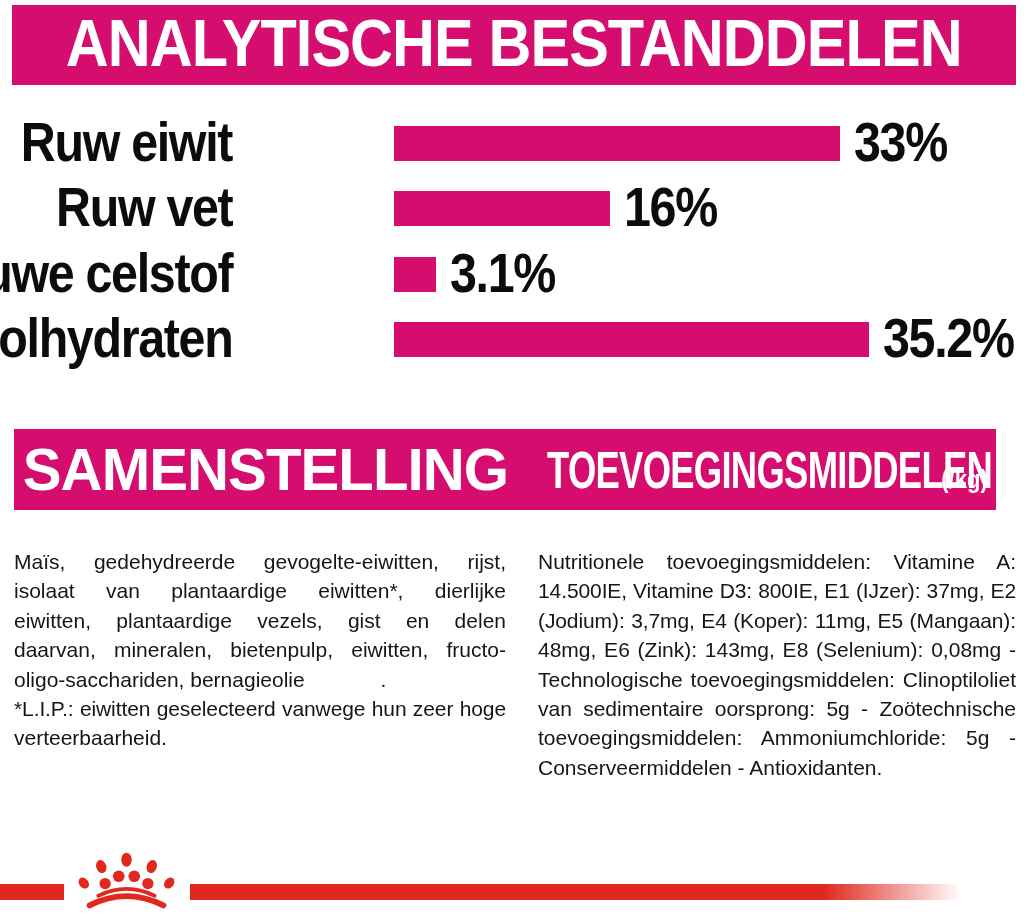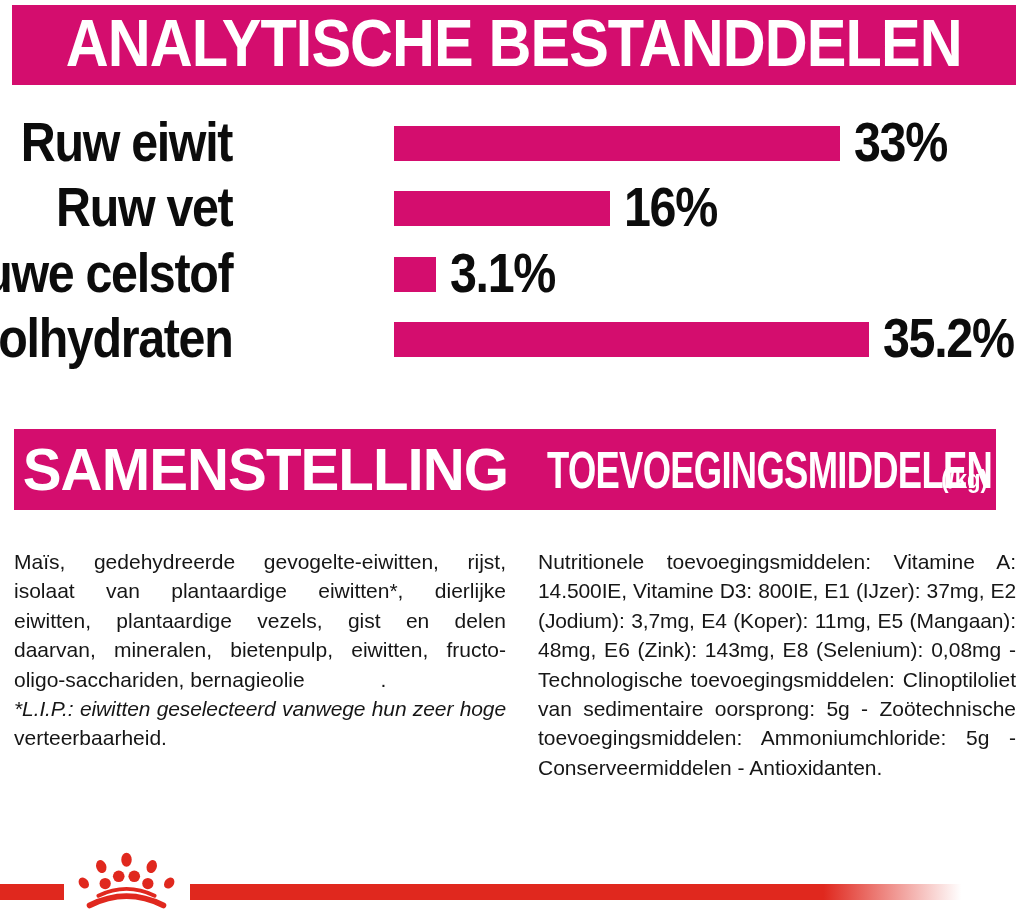--- a/index.html
+++ b/index.html
@@ -74,21 +74,21 @@
     <span class="bt">TOEVOEGINGSMIDDELEN</span>
     <span class="unit">(/kg)</span>
   </div>
 
   <div class="col col-left" id="col-left">
       <div class="line">Maïs, gedehydreerde gevogelte-eiwitten, rijst,</div>
       <div class="line">isolaat van plantaardige eiwitten*, dierlijke</div>
       <div class="line">eiwitten, plantaardige vezels, gist en delen</div>
       <div class="line">daarvan, mineralen, bietenpulp, eiwitten, fructo-</div>
       <div class="line natural">oligo-sacchariden, bernagieolie&nbsp;&nbsp;&nbsp;&nbsp;&nbsp;&nbsp;&nbsp;&nbsp;&nbsp;&nbsp;&nbsp;&nbsp;&nbsp;.</div>
-      <div class="line" style="letter-spacing: -0.1px; font-style: italic;">*L.I.P.: eiwitten geselecteerd vanwege hun zeer hoge</div>
+      <div class="line" style="letter-spacing: -0.1px;">*L.I.P.: eiwitten geselecteerd vanwege hun zeer hoge</div>
       <div class="line natural">verteerbaarheid.</div>
     </div>
   <div class="col col-right" id="col-right">
       <div class="line">Nutritionele toevoegingsmiddelen: Vitamine A:</div>
       <div class="line" style="letter-spacing: -0.1px;">14.500IE, Vitamine D3: 800IE, E1 (IJzer): 37mg, E2</div>
       <div class="line" style="letter-spacing: -0.1px;">(Jodium): 3,7mg, E4 (Koper): 11mg, E5 (Mangaan):</div>
       <div class="line">48mg, E6 (Zink): 143mg, E8 (Selenium): 0,08mg -</div>
       <div class="line">Technologische toevoegingsmiddelen: Clinoptiloliet</div>
       <div class="line">van sedimentaire oorsprong: 5g - Zoötechnische</div>
       <div class="line">toevoegingsmiddelen: Ammoniumchloride: 5g -</div>

